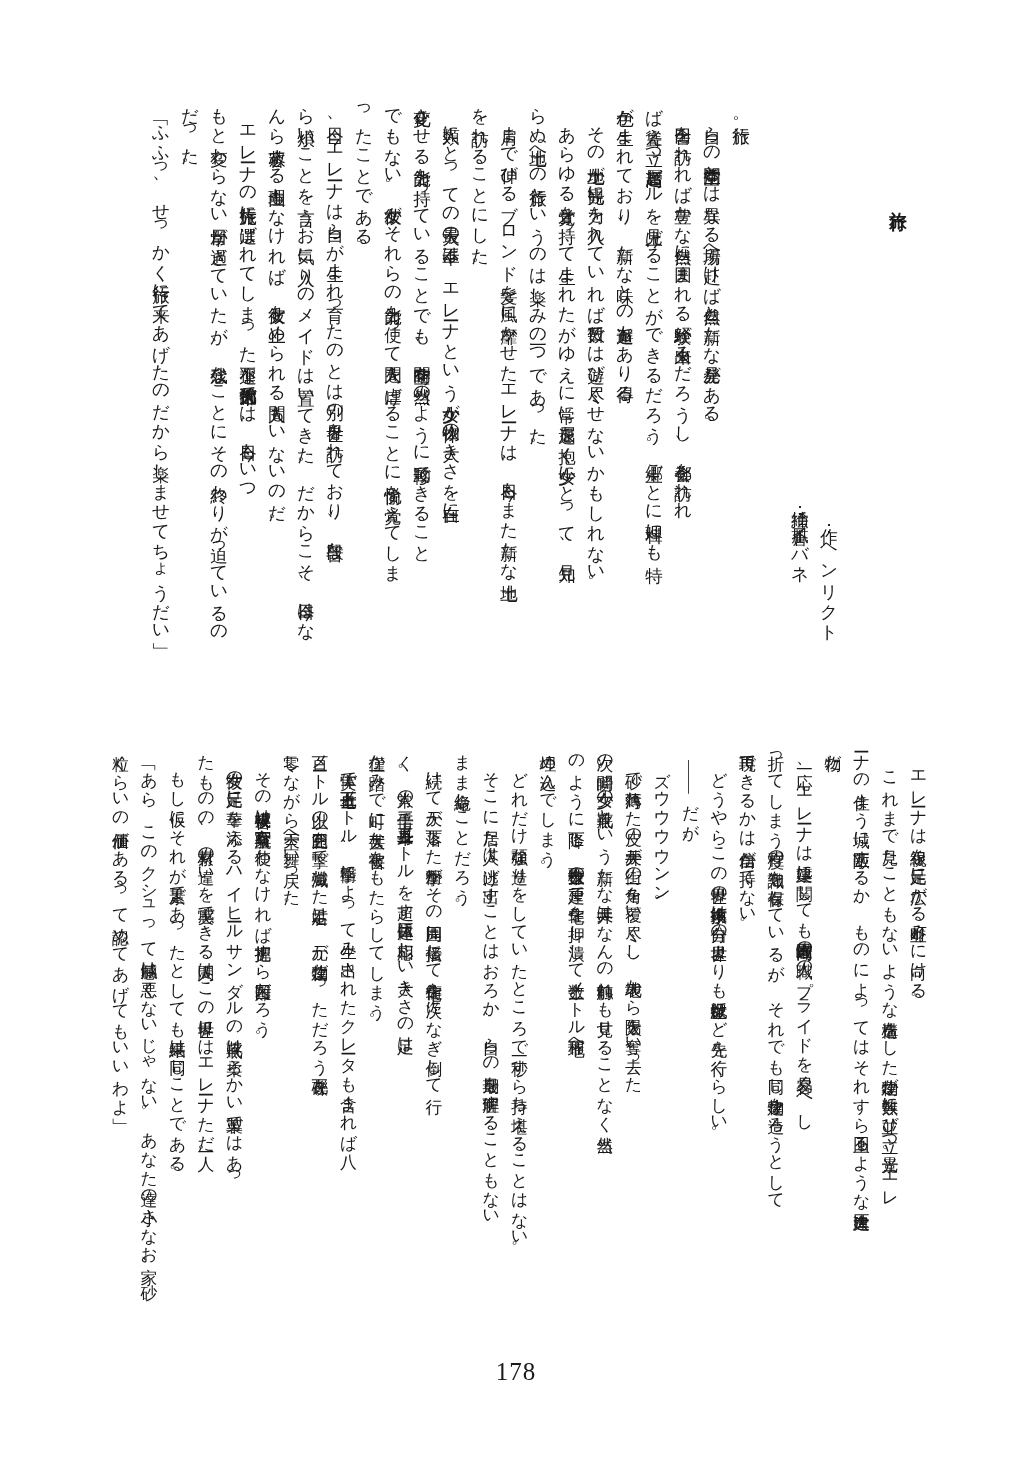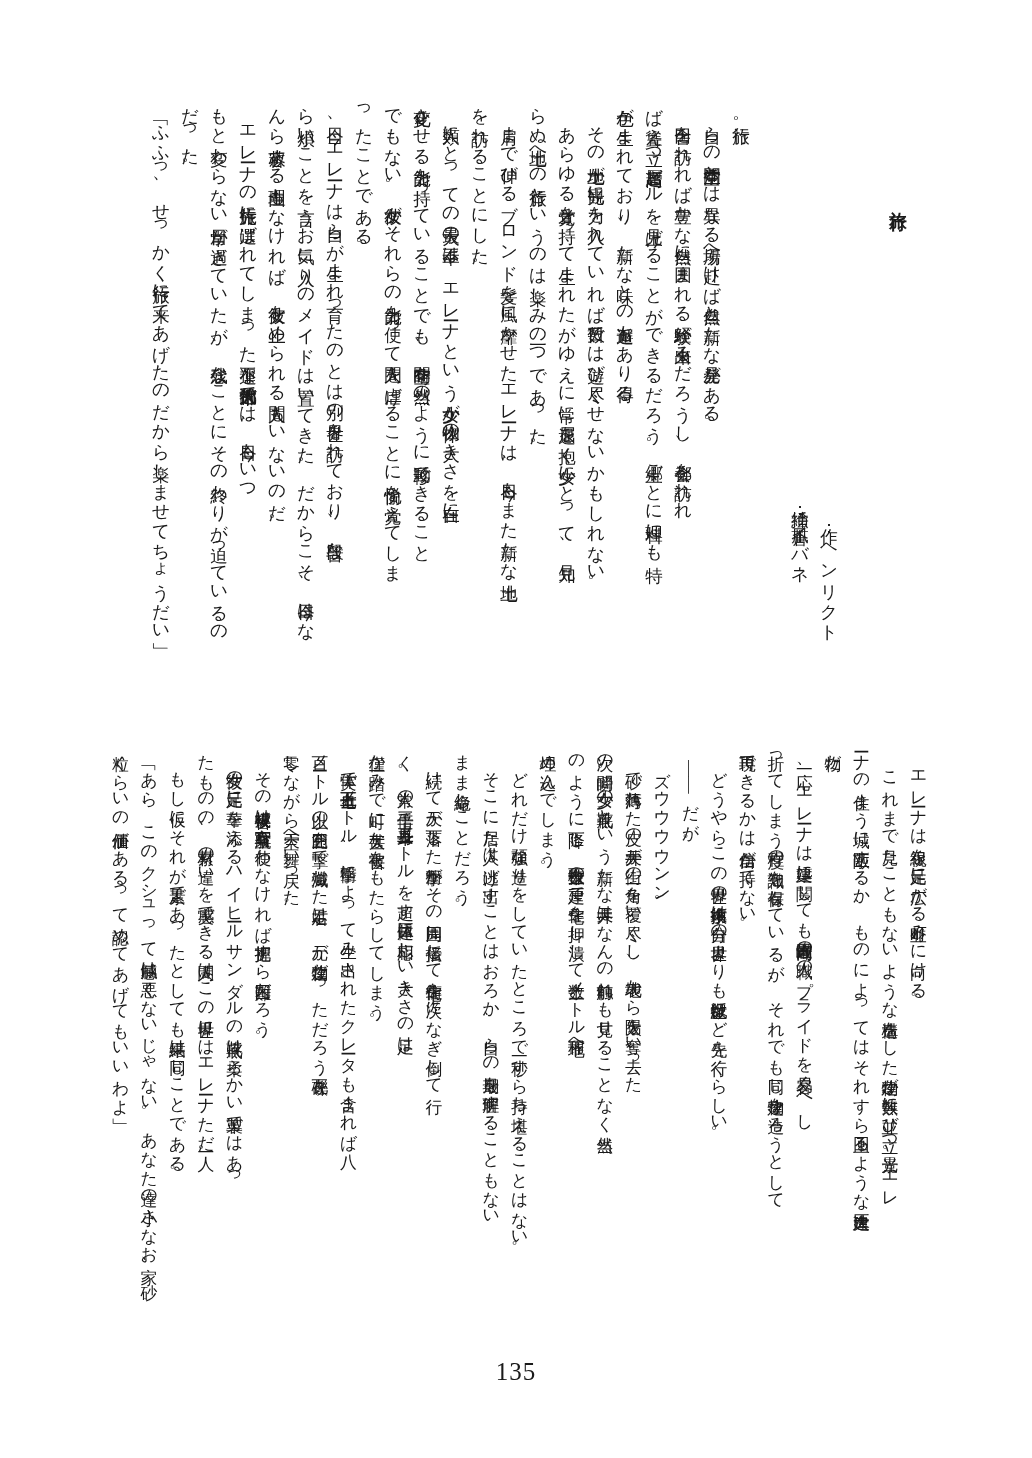--- a/index.html
+++ b/index.html
@@ -57,15 +57,15 @@
     <div class="line title-line">旅行</div>
     <div class="line credit-line author">作：ヘンリクト</div>
     <div class="line credit-line illustrator">挿絵：蒼凪イバネ</div>
     <div class="repeat-host"><div class="line indent">旅行。</div><div class="line indent">自らの生活空間とは異なる場所へ赴けば自然と新たな発見がある。</div><div class="line indent">田舎を訪れれば豊かな自然に囲まれる経験が出来るだろうし、都会を訪れれ</div><div class="line">ば聳え立つ超高層ビルを見上げることができるだろう。郷土ごとに料理にも特</div><div class="line">色が生まれており、新たな味との邂逅もあり得る。</div><div class="line indent">その土地が観光に力を入れていれば数日では遊び尽くせないかもしれない。</div><div class="line indent">あらゆる才覚を持って生まれたがゆえに常に退屈を抱く少女にとって、見知</div><div class="line">らぬ土地への旅行というのは楽しみの一つであった。</div><div class="line indent">肩まで伸びるブロンド髪を風に靡かせたエレーナは、今日もまた新たな土地</div><div class="line">を訪れることにした。</div><div class="line indent">人類にとっての最大の不幸は、エレーナという少女が物体の大きさを自在に</div><div class="line">変化させる能力を持っていることでも、時空間を当然のように移動できること</div><div class="line">でもない。彼女がそれらの能力を使って人間を虐げることに愉悦を覚えてしま</div><div class="line">ったことである。</div><div class="line indent">今日、エレーナは自らが生まれ育ったのとは別の世界を訪れており、普段な</div><div class="line">ら小煩いことを言うお気に入りのメイドは置いてきた。だからこそ、今日はな</div><div class="line">んら容赦する理由もなければ、彼女を止められる人間もいないのだ。</div><div class="line indent">エレーナの旅行先に選ばれてしまった不運な近代的大都市では、今日もいつ</div><div class="line">もと変わらない日常が過ぎていたが、残念なことにその終わりが迫っているの</div><div class="line">だった。</div><div class="line indent">「ふふっ、せっかく旅行に来てあげたのだから楽しませてちょうだい」</div></div>
   </div>
 
   <div class="tblock lower">
     <div class="repeat-host"><div class="line indent">エレーナは視線を足元に広がる町並みに向ける。</div><div class="line indent">これまで見たこともないような構造をした建物が無数に並び立つ光景。エレ</div><div class="line">ーナの住まう城に匹敵するか、ものによってはそれすら上回るような巨大建造</div><div class="line">物だ。</div><div class="line indent">一応、エレーナは建築に関しても国内最高峰の職人のプライドを容易くへし</div><div class="line">折ってしまう程度の知識を保有しているが、それでも同じ建物を造ろうとして</div><div class="line">再現できるかは自信が持てない。</div><div class="line indent">どうやらこの世界の技術水準は自分の世界よりも数世紀ほど先を行くらしい。</div><div class="line indent">――だが。</div><div class="line indent">ズウウウウンン。</div><div class="line indent">砂で薄汚れた皮の天井が街の一角を覆い尽くし、地表から太陽を奪い去った</div><div class="line">次の瞬間。少女の靴底という新たな天井はなんの前触れも見せることなく当然</div><div class="line">のように降下し、百数十棟の一戸建て住宅を押し潰して数十メートル程地下へ</div><div class="line">埋め込んでしまう。</div><div class="line indent">どれだけ頑強な造りをしていたところで一秒すら持ち堪えることはない。</div><div class="line indent">そこに居た人々は逃げ出すことはおろか、自らの最期を理解することもない</div><div class="line">まま絶命しことだろう。</div><div class="line indent">続けて天が落下した衝撃がその周囲に伝播して住宅街を次々になぎ倒して行</div><div class="line">く。常人の三千倍、身長五千メートルを超す超巨体に相応しい大きさの足は、</div><div class="line">僅か一踏みで町に甚大な被害をもたらしてしまう。</div><div class="line indent">実体で七百五十メートル、衝撃によって生み出されたクレータも含まれば八</div><div class="line">百メートル以上の範囲を一撃で殲滅した右足は、元が建物だっただろう瓦礫を</div><div class="line">零しながら天空へ舞い戻った。</div><div class="line indent">その被害規模は航空写真を使わなければ把握すら困難だろう。</div><div class="line indent">彼女の足元に華を添えるハイヒールサンダルの靴底は柔らかい革製ではあっ</div><div class="line">たものの、素材の違いを実感できる人間はこの世界にはエレーナただ一人。</div><div class="line indent">もし仮にそれが素足であったとしても結果は同じことである。</div><div class="line indent">「あら、このクシュって感触は悪くないじゃない。あなた達の小さなお家、砂</div><div class="line">粒くらいの価値があるって認めてあげてもいいわよ」</div></div>
   </div>
 
-  <div class="page-number">135</div>
+  <div class="page-number">178</div>
 
 </div>
 
 </body></html>

